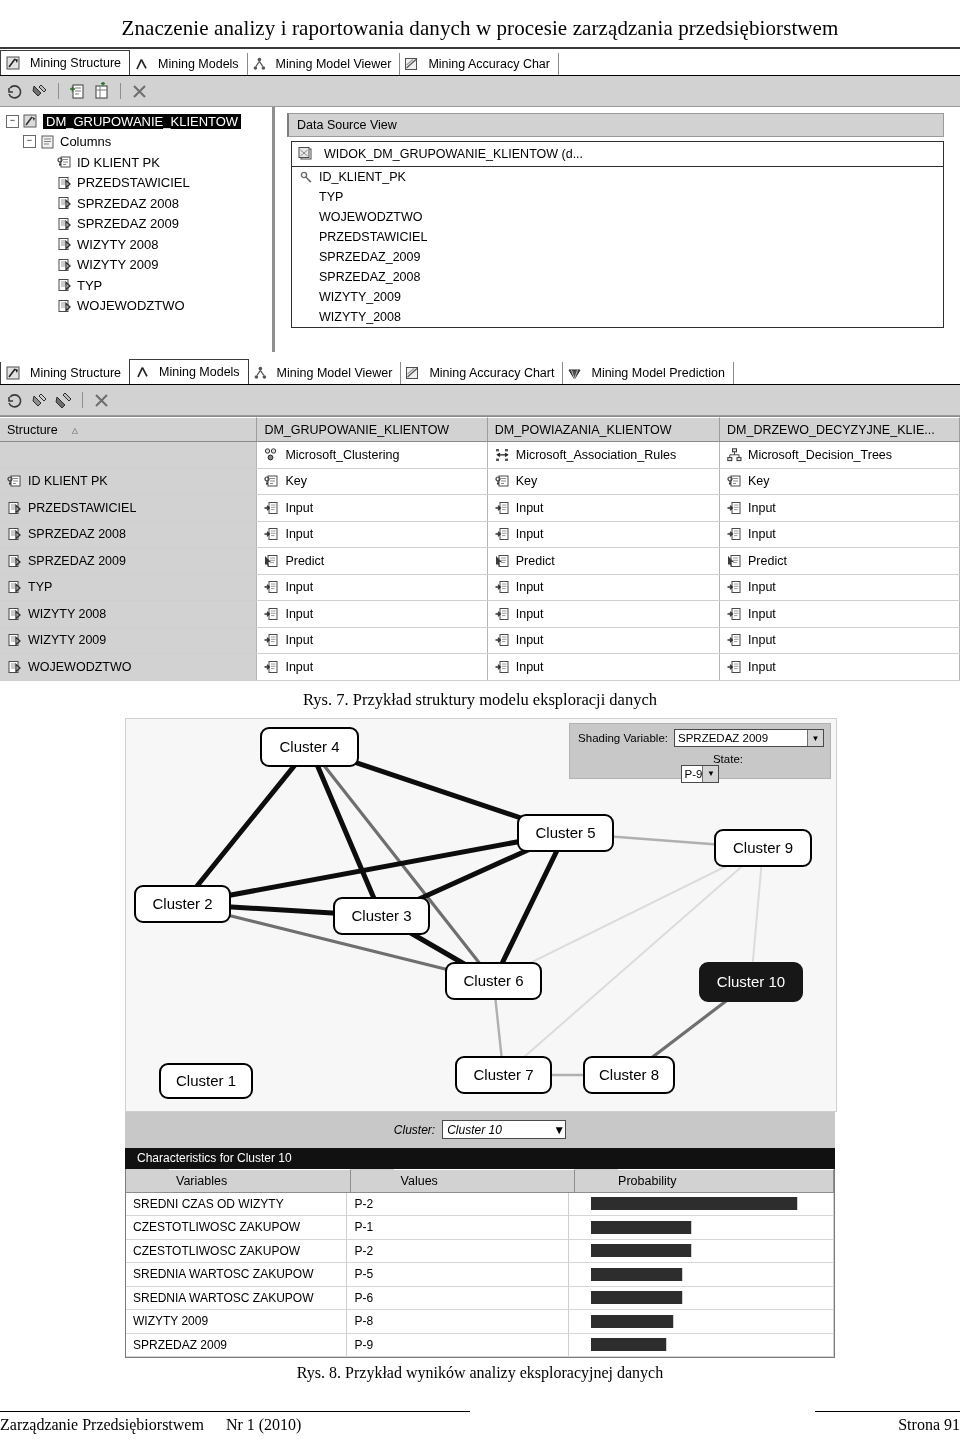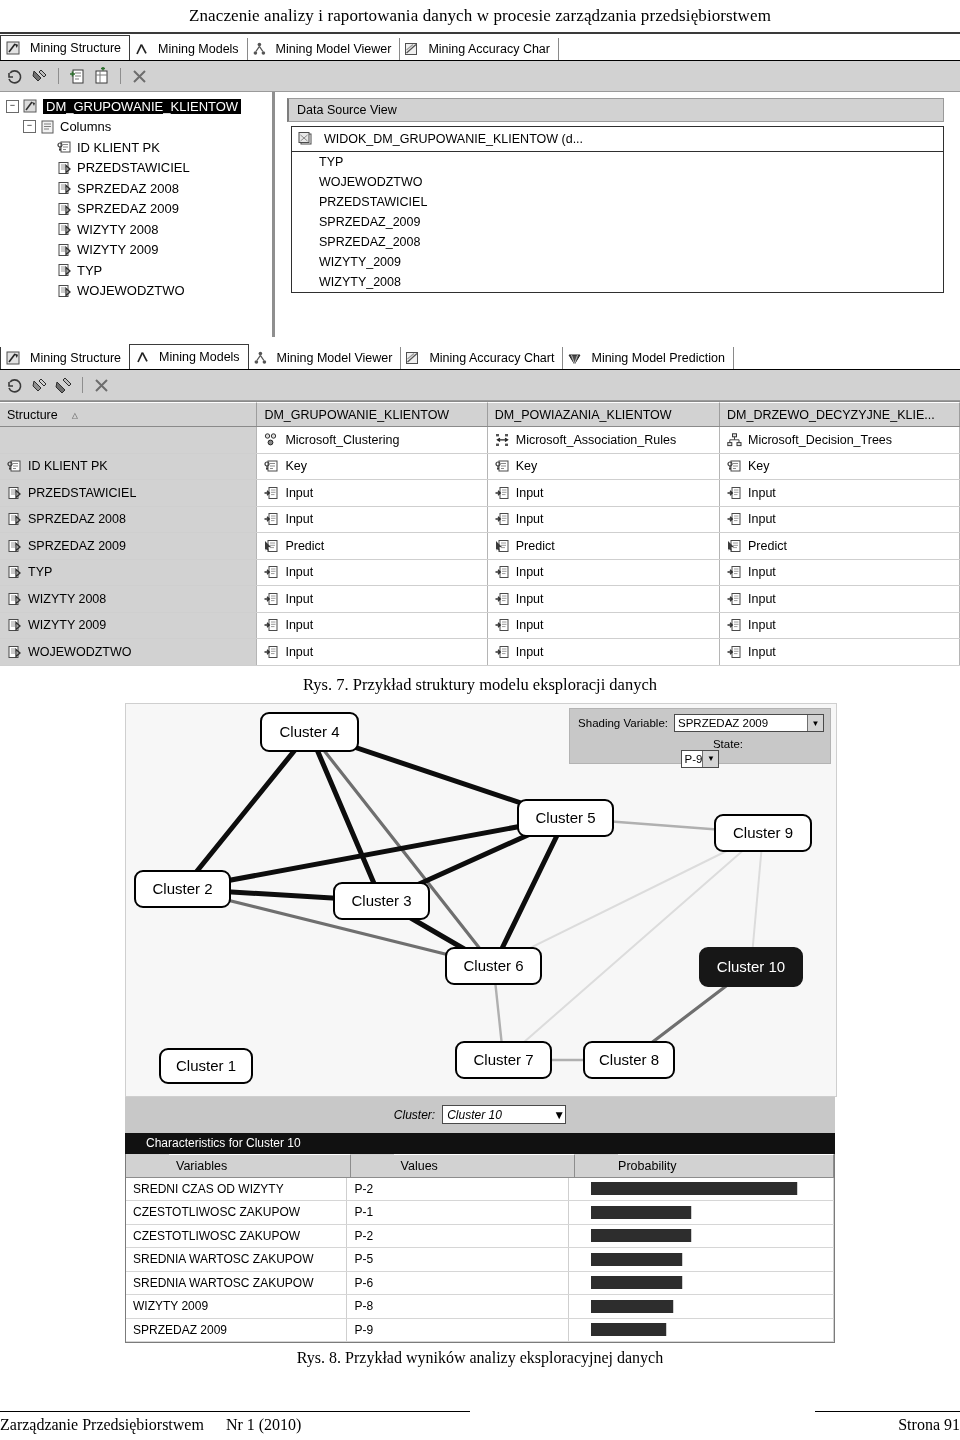--- a/index.html
+++ b/index.html
@@ -3,21 +3,21 @@
 <meta charset="utf-8">
 <style>
   html,body{margin:0;padding:0;}
   body{
     width:960px;height:1440px;background:#ffffff;
     font-family:"Liberation Serif", serif;
     color:#000;overflow:hidden;position:relative;
   }
   
   .page-header{
-    text-align:center;font-size:17px;padding-top:6px;letter-spacing:.1px;
+    text-align:center;font-size:21px;padding-top:16px;letter-spacing:.1px;
   }
   .header-rule{
     height:2px;background:#3a3a3a;margin-top:6px;width:100%;
   }
   
   .shot{position:relative;font-family:"Liberation Sans", sans-serif;}
   .tabstrip{
     display:flex;align-items:flex-end;height:26px;
     border-bottom:1px solid #000;background:#ffffff;
   }
@@ -112,21 +112,21 @@
   
   .cl-select-bar{
     width:710px;height:36px;background:#c8c8c8;display:flex;align-items:center;
     justify-content:center;box-sizing:border-box;font-style:italic;
   }
   .cl-select-bar .lbl{font-size:12px;margin-right:7px;}
   .cl-combo{width:124px;height:19px;border:1px solid #4a4a4a;background:#fff;
     display:flex;align-items:center;font-size:12px;padding-left:4px;box-sizing:border-box;}
   .char-title{
     width:710px;height:21px;background:#111;color:#fff;font-size:12px;
-    display:flex;align-items:center;padding-left:21px;box-sizing:border-box;
+    display:flex;align-items:center;padding-left:12px;box-sizing:border-box;
   }
   .char-head{display:flex;height:23px;background:#d2d2d2;font-size:12.5px;
     border-bottom:1px solid #8d8d8d;}
   .char-head div{display:flex;align-items:center;padding-left:7px;
     border-right:1px solid #8d8d8d;border-top:1px solid #fff;box-sizing:border-box;margin-left:43px;}
   .char-row{display:flex;height:22.5px;font-size:12px;background:#fff;
     border-bottom:1px solid #d6d6d6;}
   .char-row div{display:flex;align-items:center;padding-left:7px;
     border-right:1px solid #cfcfcf;box-sizing:border-box;}
   .c-var{width:222px;}
@@ -332,20 +332,29 @@
             <svg viewBox="0 0 15 14">
                 <rect x="3" y="2" width="10" height="10" fill="#fff" stroke="#4a4a4a"></rect>
                 <rect x="1" y="0.5" width="10" height="10" fill="#e8e8e8" stroke="#4a4a4a"></rect>
                 <path d="M2.5 3l7 6M9.5 3l-7 6" stroke="#8a8a8a"></path>
               </svg>
           </span>
           <span>WIDOK_DM_GRUPOWANIE_KLIENTOW (d...</span>
         </div>
         <div id="dsv-cols">
             <div class="dsv-col">
+              <span class="keyico">
+      <svg viewBox="0 0 13 13" width="13" height="13">
+                  <circle cx="4" cy="4" r="2.6" fill="none" stroke="#6a6a6a" stroke-width="1.4"></circle>
+                  <path d="M5.5 5.8L11 11M9 9.4l1.3 1.3M7.5 7.9l1.3 1.3" stroke="#6a6a6a" stroke-width="1.4"></path>
+                </svg>
+    </span>
+              <span>ID_KLIENT_PK</span>
+            </div>
+            <div class="dsv-col">
               <span class="spacer"></span>
               <span>TYP</span>
             </div>
             <div class="dsv-col">
               <span class="spacer"></span>
               <span>WOJEWODZTWO</span>
             </div>
             <div class="dsv-col">
               <span class="spacer"></span>
               <span>PRZEDSTAWICIEL</span>

